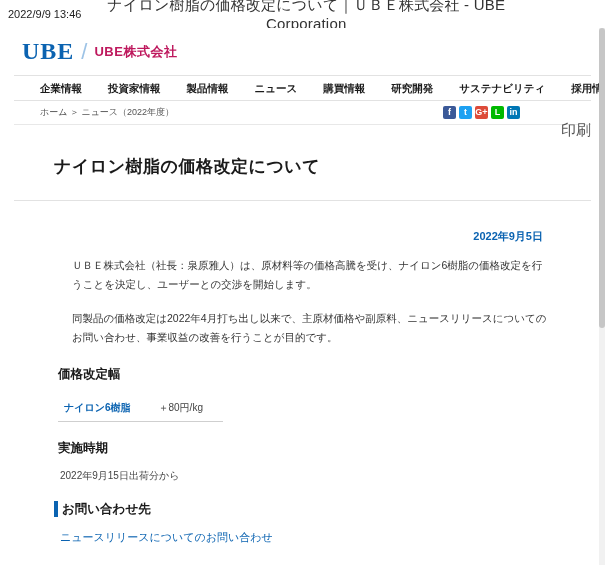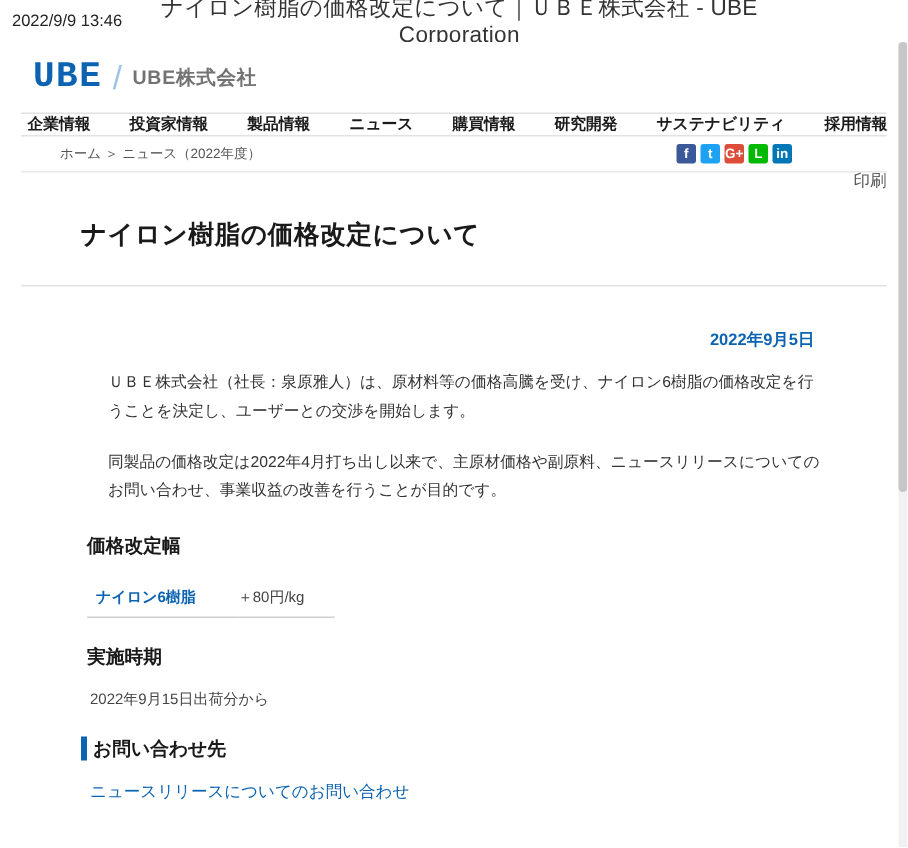--- a/index.html
+++ b/index.html
@@ -43,46 +43,45 @@
     padding: 10px 14px 6px 22px;
     display: flex;
     align-items: center;
     gap: 6px;
   }
   .logo-mark {
     font-size: 24px;
     font-weight: bold;
     color: #0b63b1;
     letter-spacing: 1px;
-    font-family: Liberation Mono, monospace;
+    font-family: Liberation Serif, serif;
   }
   .logo-slash {
     color: #9dc3e6;
     font-size: 22px;
     font-weight: 300;
     margin: 0 1px;
   }
   .logo-name {
     font-size: 13px;
     font-weight: bold;
-    color: #737373;
+    color: #be185d;
     letter-spacing: .5px;
   }
 
   
   .global-nav {
     border-top: 1px solid #e2e2e2;
     border-bottom: 1px solid #e2e2e2;
     margin: 4px 14px 0 14px;
     display: flex;
     align-items: center;
     gap: 0;
     padding: 0 8px;
-    height: 16px;
-    justify-content: center;
+    height: 26px;
   }
   .global-nav a {
     font-size: 10.5px;
     color: #1b1b1b;
     text-decoration: none;
     padding: 0 13px;
     line-height: 24px;
     white-space: nowrap;
     font-weight: bold;
   }
@@ -120,21 +119,21 @@
     align-items: center;
     justify-content: center;
     line-height: 1;
   }
   .sq.fb { background: #3b5998; }
   .sq.tw { background: #1da1f2; }
   .sq.gp { background: #dd4b39; }
   .sq.ln { background: #00b900; }
   .sq.li { background: #0077b5; }
   .print {
-    font-size: 11px;
+    font-size: 15px;
     color: #555;
     padding-left: 6px;
     white-space: nowrap;
     margin-top: 35px;
   }
 
   
   .title-wrap {
     margin: 10px 14px;
     border-bottom: 1px solid #e2e2e2;

